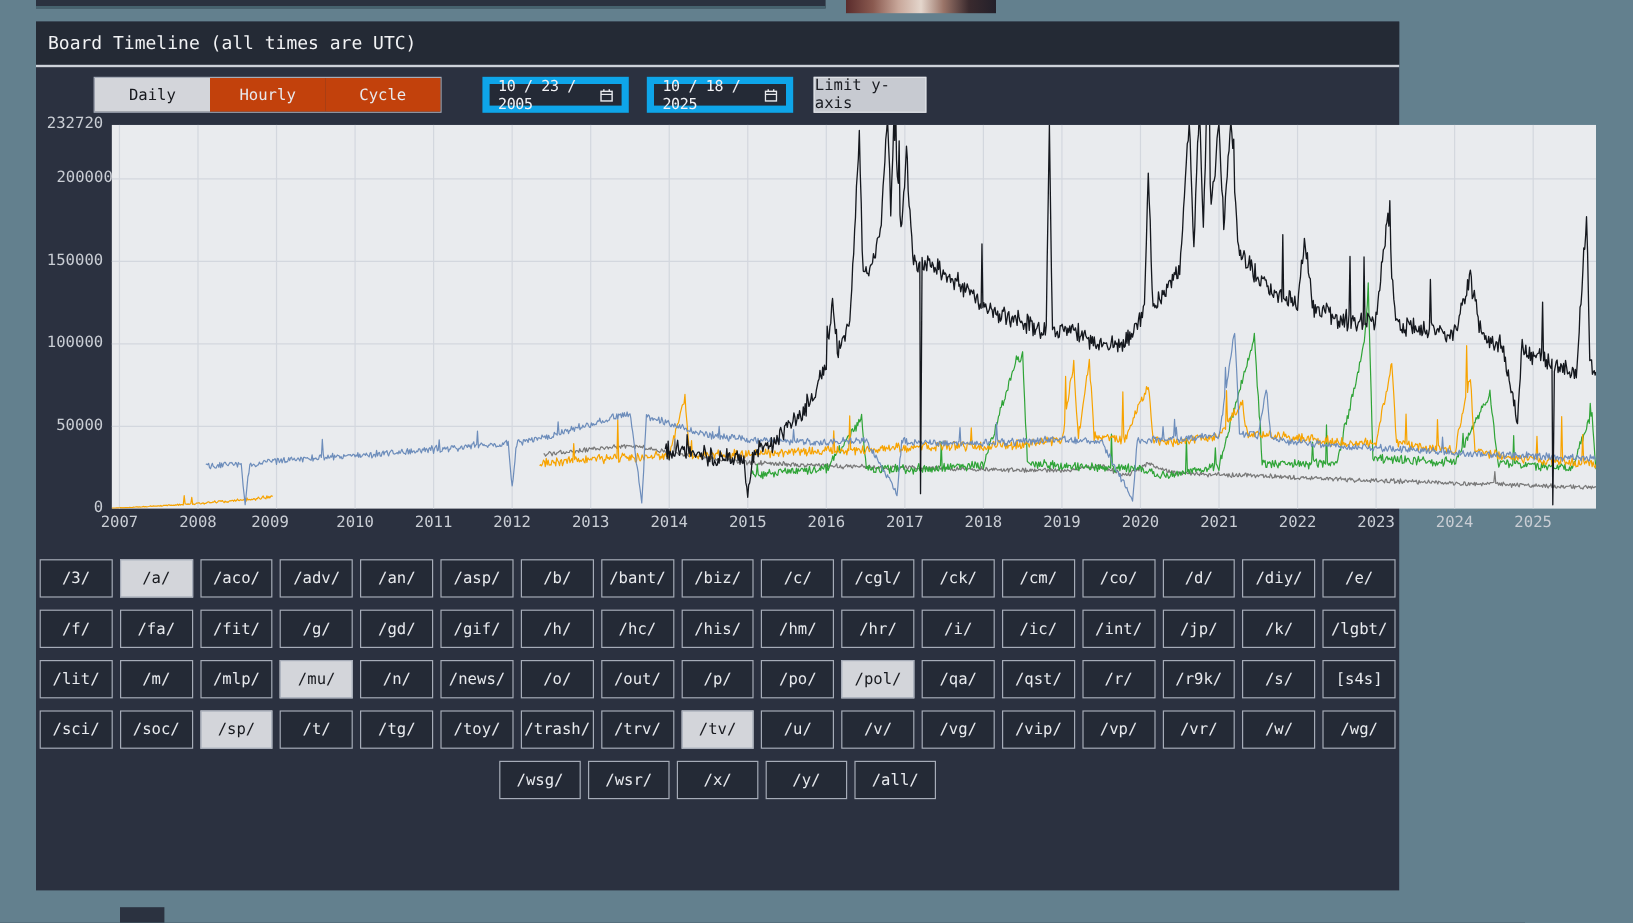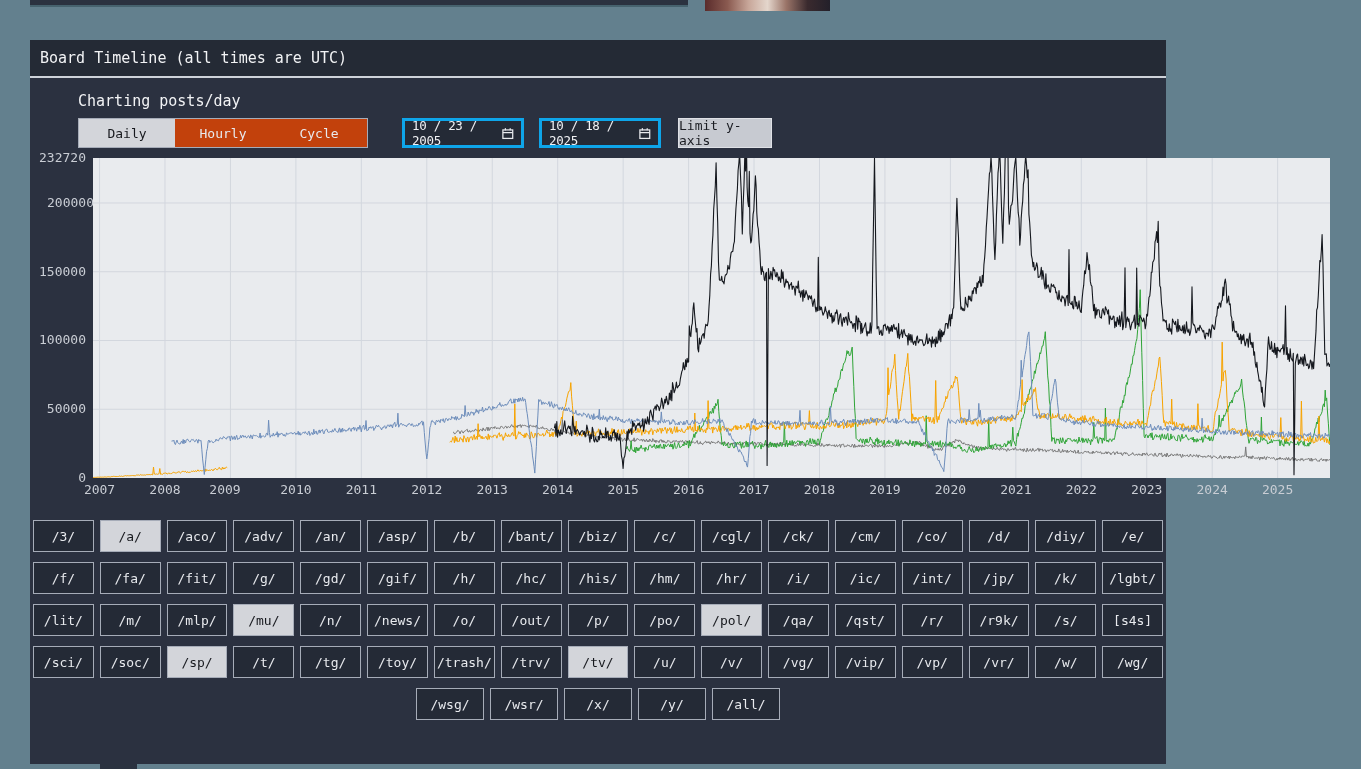--- a/index.html
+++ b/index.html
@@ -6,35 +6,35 @@
   body{
     width:1361px;height:769px;overflow:hidden;position:relative;
     background:#63808e;
     font-family:"DejaVu Sans Mono","Liberation Mono",monospace;
   }
   .frag-top-card{position:absolute;left:30px;top:0;width:658px;height:5px;background:#2b3240;border-bottom:2px solid #46626e;}
   .frag-top-photo{position:absolute;left:705px;top:0;width:125px;height:11px;
     background:linear-gradient(90deg,#5a2c2c 0%,#8a5a50 18%,#c8a79a 35%,#e4d6cc 50%,#9a7468 65%,#3a2a2e 82%,#23202a 100%);}
   .frag-bottom{position:absolute;left:100px;top:756px;width:37px;height:13px;background:#2b3240;}
 
-  .panel{position:absolute;left:30px;top:18px;width:1136px;height:724px;background:#2b3140;margin-top:22px;}
+  .panel{position:absolute;left:30px;top:18px;width:1136px;height:724px;background:#2b3140;}
   .titlebar{height:36px;background:#242a35;border-bottom:2px solid #ced2d9;display:flex;align-items:center;}
   .titlebar .title{color:#f2f3f5;font-size:15px;margin-left:10px;}
 
   .subtitle{color:#f2f3f5;font-size:15px;margin:14px 0 0 48px;height:18px;}
 
   .controls{display:flex;align-items:flex-end;margin:8px 0 0 48px;height:30px;}
   .seg-group{display:flex;height:30px;border:1px solid #a6acb8;box-sizing:border-box;}
   .seg{display:flex;align-items:center;justify-content:center;background:#c2410c;color:#e8eaee;
        font-size:13px;cursor:pointer;height:100%;box-sizing:border-box;}
   .seg.sel{background:#d3d5da;color:#16181d;}
   .mode-group .seg{width:96px;}
   .range-group .seg{width:48px;}
   .gap17{width:17px;} .gap15{width:15px;}
-  .datebox{width:122px;height:30px;box-sizing:border-box;border:3px solid #0ea5e9;background:#242a36;
+  .datebox{width:122px;height:30px;box-sizing:border-box;border:6px solid #0ea5e9;background:#242a36;
            color:#f0f1f4;font-size:12.5px;letter-spacing:-0.3px;display:flex;align-items:center;
            justify-content:space-between;padding:0 7px;cursor:text;}
   .limit-btn{width:94px;height:30px;box-sizing:border-box;border:1px solid #dfe1e6;background:#c7cad1;
            color:#1a1c22;font-size:13px;display:flex;align-items:center;justify-content:center;cursor:pointer;}
 
   .legend{display:flex;justify-content:center;align-items:center;margin-top:16px;height:18px;}
   .legend-item{display:flex;align-items:center;margin:0 11px;cursor:pointer;}
   .legend-swatch{width:40px;height:16px;margin-right:7px;}
   .legend-label{color:#f2f3f5;font-size:14px;}
 
@@ -56,21 +56,20 @@
 
 <div class="frag-top-card"></div>
 <div class="frag-top-photo"></div>
 <div class="frag-bottom"></div>
 
 <div class="panel">
   <div class="titlebar">
     <span class="title">Board Timeline (all times are UTC)</span>
   </div>
 
-  <div class="subtitle">Charting posts/day</div>
 
   <div class="controls">
     <div class="seg-group mode-group">
         <div class="seg sel">Daily</div>
         <div class="seg">Hourly</div>
         <div class="seg">Cycle</div>
       </div>
     <div class="gap17"></div>
     <div class="gap17"></div>
     <div class="datebox">

